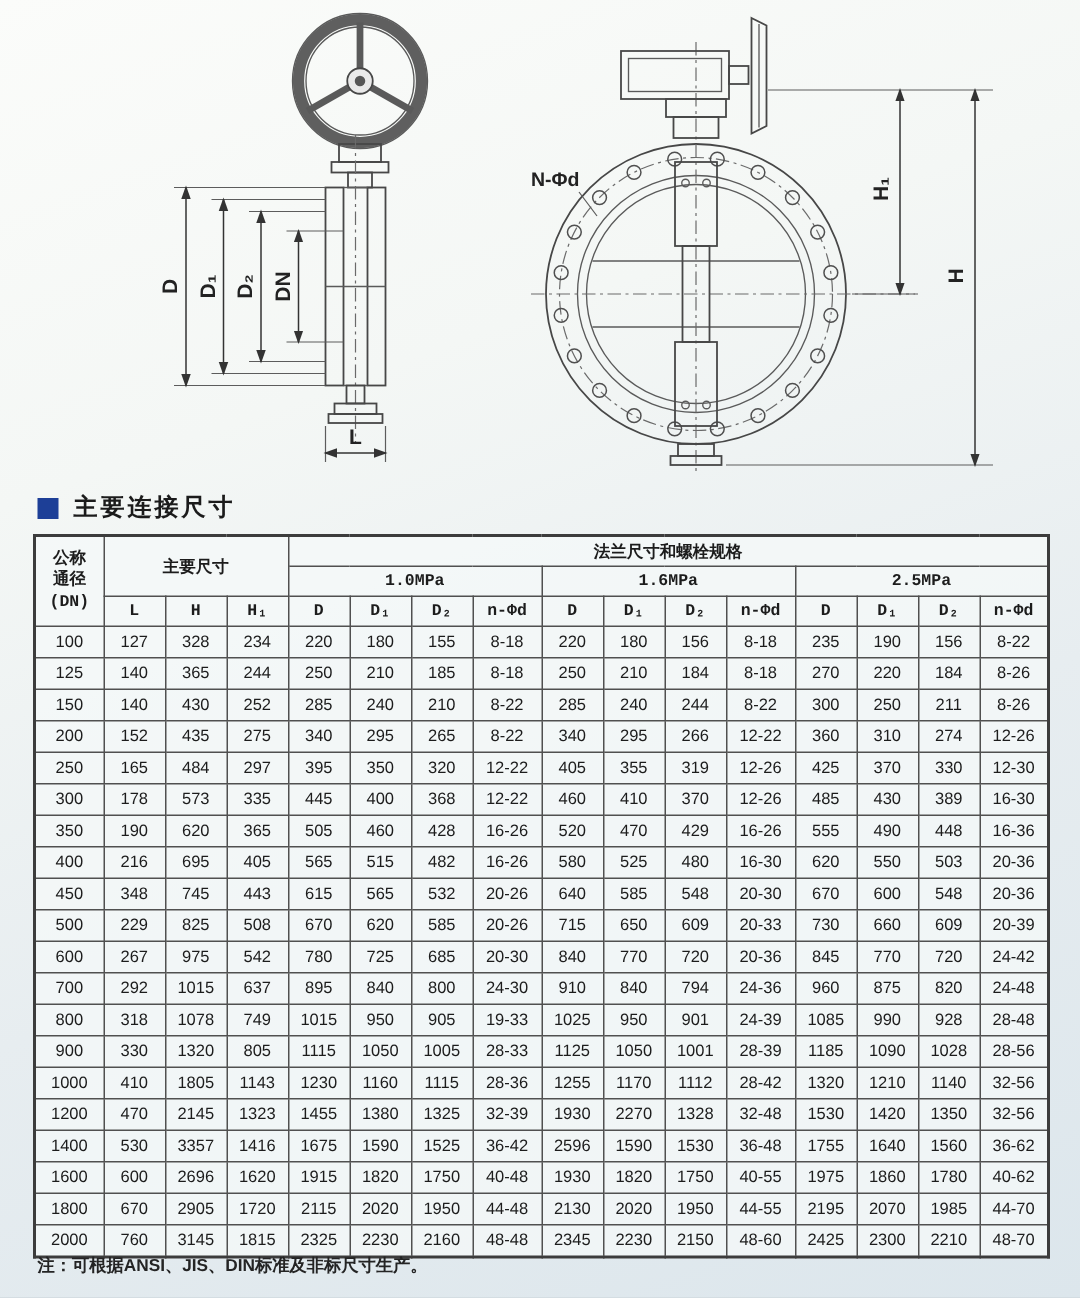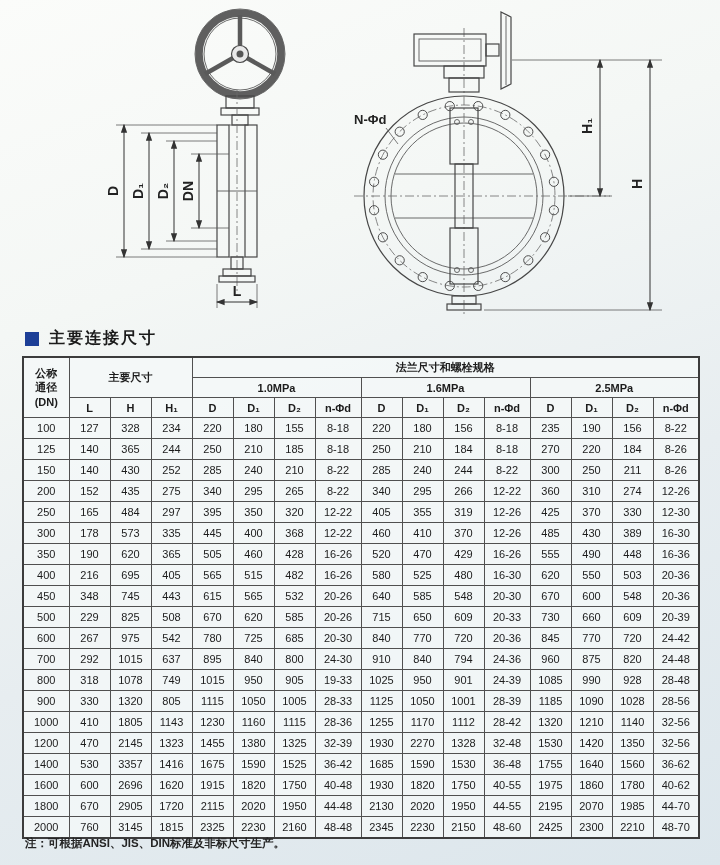--- a/index.html
+++ b/index.html
@@ -15,21 +15,21 @@
   .cl{stroke:#6a6a6a;stroke-width:.8;fill:none;stroke-dasharray:9 3 2 3;}
   .dimlab{font-family:"Liberation Sans",sans-serif;font-size:14px;font-weight:bold;fill:#222;}
   .dimlab2{font-family:"Liberation Sans",sans-serif;font-size:13px;font-weight:bold;fill:#222;}
   .section-head{position:absolute;left:25px;top:328px;display:flex;align-items:center;gap:10px;}
   .bullet{width:14px;height:14px;background:#1d3f97;}
   .section-title{font-size:16px;font-weight:bold;color:#1b1b1b;letter-spacing:2px;}
   table.dims{position:absolute;left:22px;top:356px;width:676px;border-collapse:collapse;
     table-layout:fixed;background:rgba(245,248,248,.78);border:2px solid #3c3c3c;}
   .dims th,.dims td{border:1px solid #505050;text-align:center;vertical-align:middle;
     color:#1c1c1c;padding:0;overflow:hidden;}
-  .dims thead th{font-weight:bold;font-size:11px;height:19px;}
+  .dims thead th{font-weight:bold;font-size:11px;height:19px;font-family:Liberation Mono, monospace;}
   .dims td{font-size:11px;height:20px;}
   .dn-h{white-space:pre-line;line-height:1.3;}
   .footnote{position:absolute;left:25px;top:836px;font-size:11.5px;font-weight:bold;color:#242424;}
 </style>
 </head>
 <body>
 
 <div class="page">
 
   <div class="drawings">
@@ -514,21 +514,21 @@
         </tr>
         <tr>
           <td>1400</td>
           <td>530</td>
           <td>3357</td>
           <td>1416</td>
           <td>1675</td>
           <td>1590</td>
           <td>1525</td>
           <td>36-42</td>
-          <td>1685</td>
+          <td>2596</td>
           <td>1590</td>
           <td>1530</td>
           <td>36-48</td>
           <td>1755</td>
           <td>1640</td>
           <td>1560</td>
           <td>36-62</td>
         </tr>
         <tr>
           <td>1600</td>

